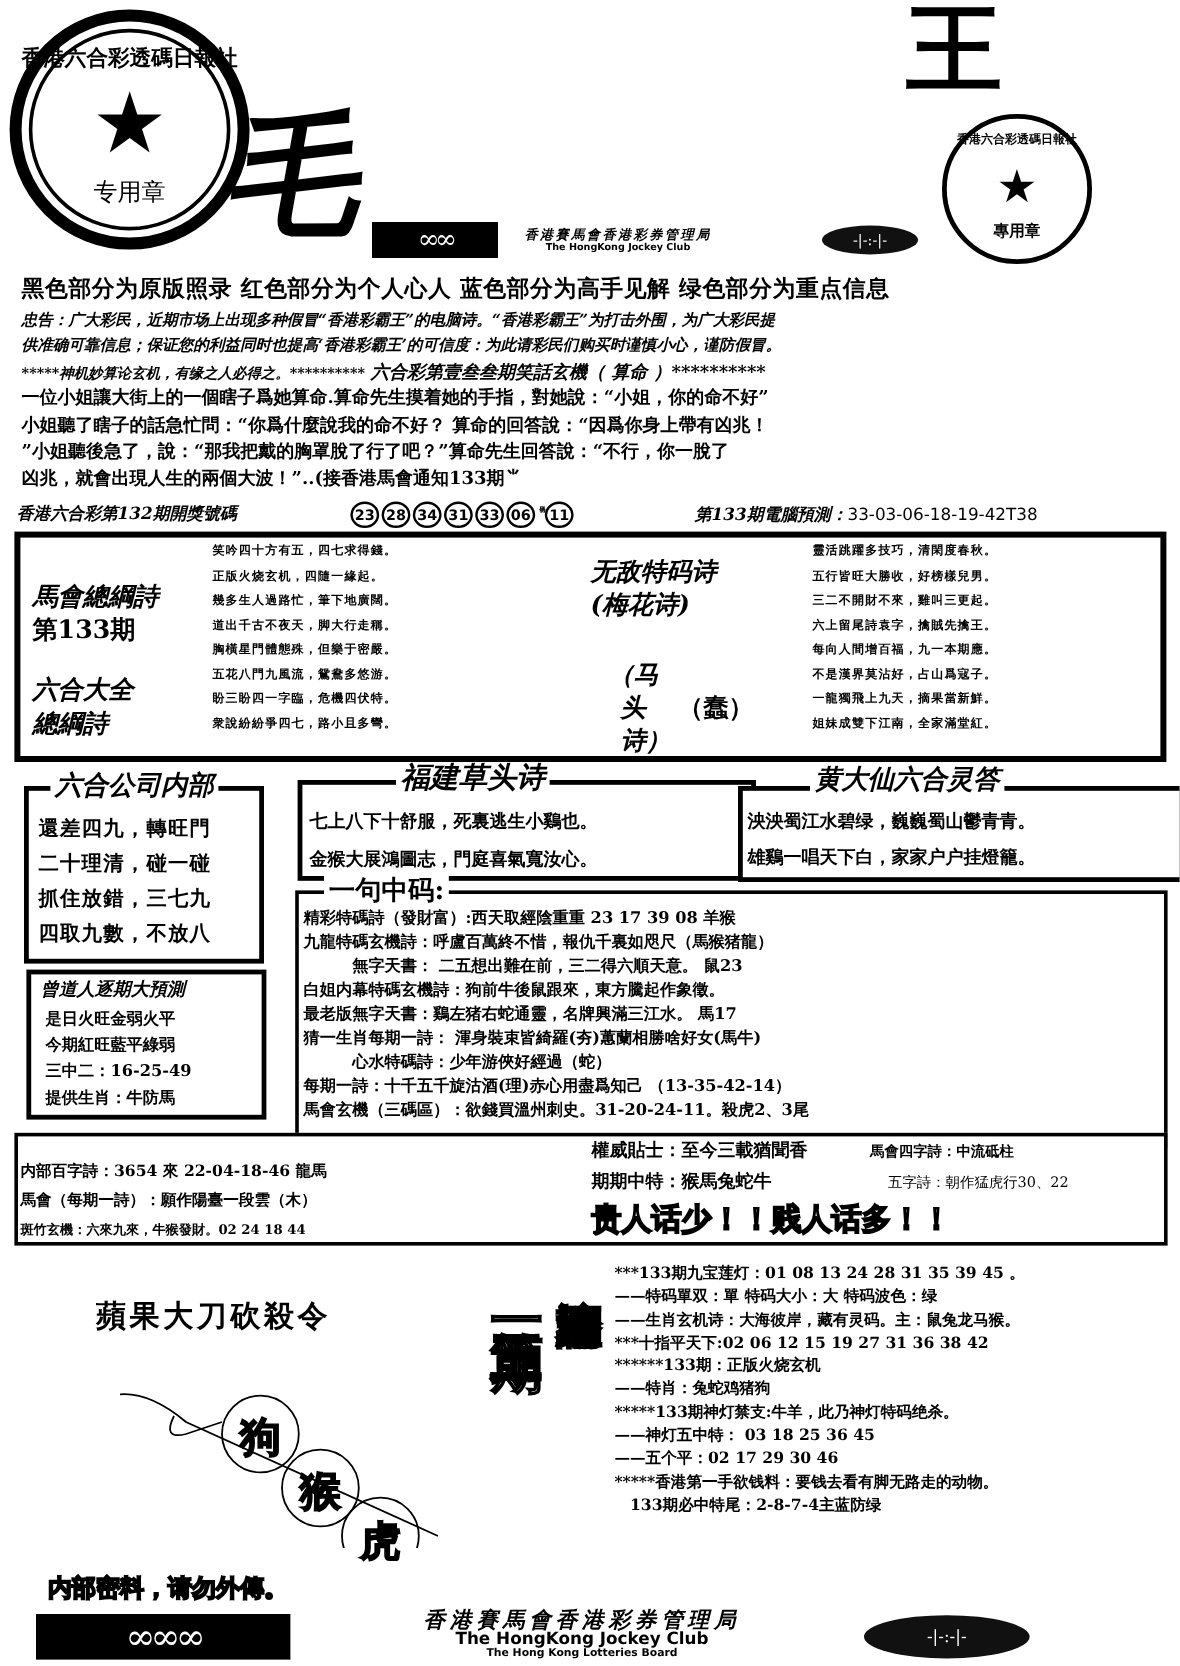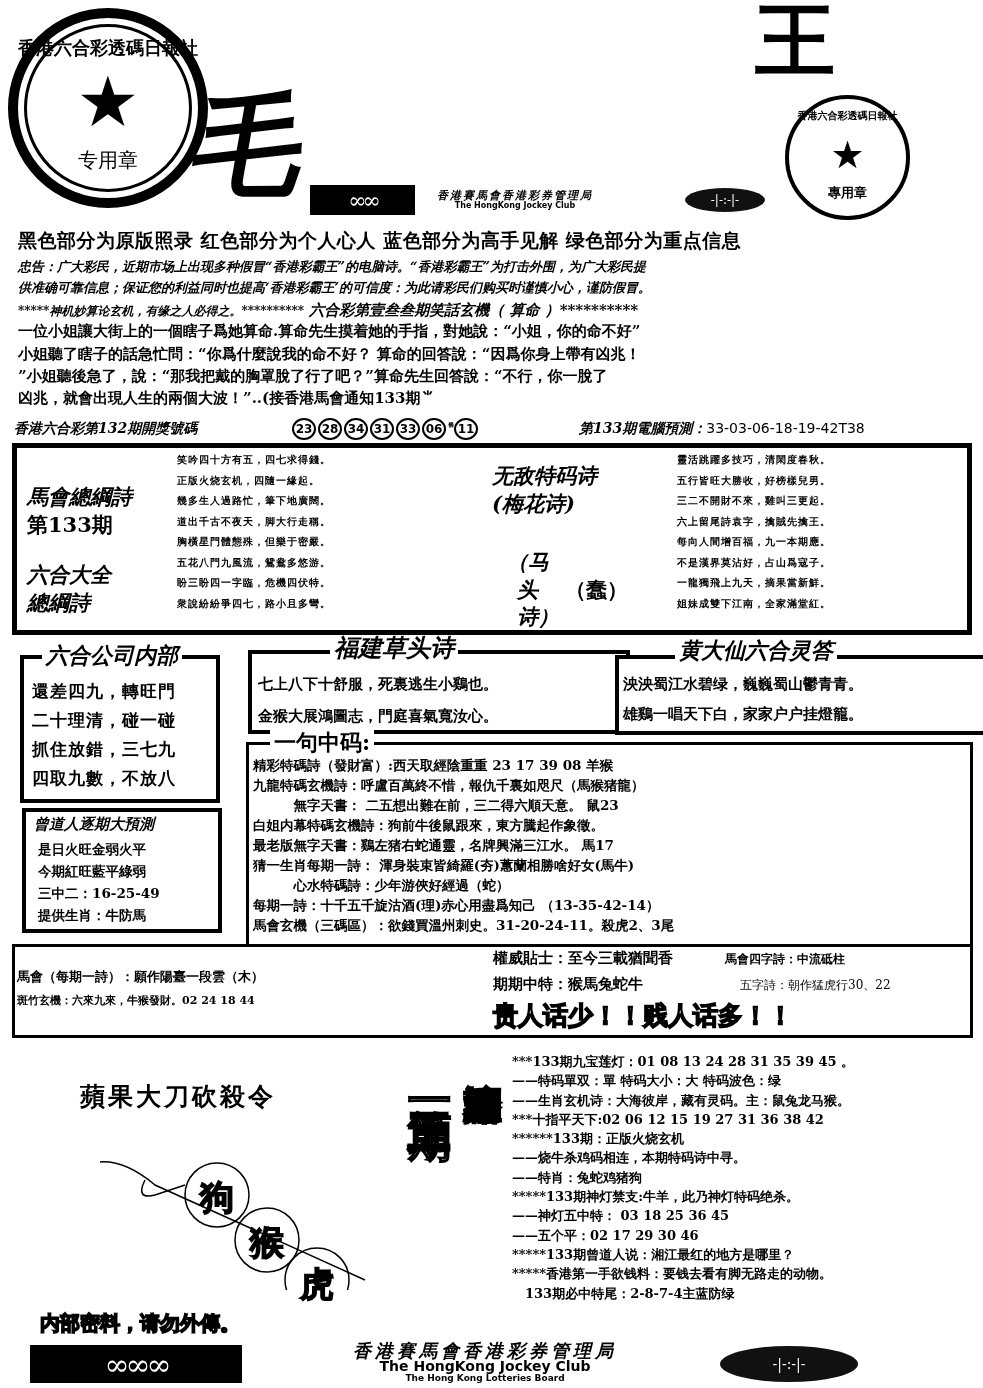--- a/index.html
+++ b/index.html
@@ -171,20 +171,21 @@
   <div class="abs" style="left:12px;top:26px;">
     <div class="line" style="font-size:13.5px;line-height:22px;">是日火旺金弱火平</div>
     <div class="line" style="font-size:13.5px;line-height:22px;">今期紅旺藍平綠弱</div>
     <div class="line" style="font-size:13.5px;line-height:22px;">三中二：16-25-49</div>
     <div class="line" style="font-size:13.5px;line-height:22px;">提供生肖：牛防馬</div>
   </div>
 </div>
 
 <div class="boxed" style="left:12px;top:944px;width:961px;height:94px;border-width:3px;">
   <div class="abs" style="left:2px;top:18px;">
+    <div class="line" style="font-size:13px;line-height:24px;">内部百字詩：3654 來 22-04-18-46  龍馬</div>
     <div class="line" style="font-size:13px;line-height:24px;">馬會（每期一詩）：願作陽臺一段雲（木）</div>
     <div class="line" style="font-size:11px;line-height:24px;">斑竹玄機：六來九來，牛猴發財。02 24 18 44</div>
   </div>
   <div class="abs" style="left:478px;top:2px;font-size:15px;font-weight:bold;white-space:nowrap;">權威貼士：至今三載猶聞香</div>
   <div class="abs" style="left:710px;top:4px;font-size:12px;font-weight:bold;white-space:nowrap;">馬會四字詩：中流砥柱</div>
   <div class="abs" style="left:478px;top:28px;font-size:15px;font-weight:bold;white-space:nowrap;">期期中特：猴馬兔蛇牛</div>
   <div class="abs" style="left:725px;top:30px;font-size:12px;font-weight:normal;white-space:nowrap;">五字詩：朝作猛虎行30、22</div>
   <div class="abs outline" style="left:478px;top:52px;font-size:25px;white-space:nowrap;">贵人话少！！贱人话多！！</div>
 </div>
 
@@ -203,26 +204,24 @@
 
 <div class="vert outline" style="left:405px;top:1075px;font-size:44px;line-height:50px;letter-spacing:2px;">第一三三期</div>
 <div class="vert outline" style="left:462px;top:1058px;font-size:38px;line-height:42px;letter-spacing:-2px;">網路論壇</div>
 
 <div class="abs right-list" style="left:512px;top:1052px;">
   <div class="line">***133期九宝莲灯：01 08 13 24 28 31 35 39 45  。</div>
   <div class="line">——特码單双：單 特码大小：大 特码波色：绿</div>
   <div class="line">——生肖玄机诗：大海彼岸，藏有灵码。主：鼠兔龙马猴。</div>
   <div class="line">***十指平天下:02 06 12 15 19 27 31 36 38 42</div>
   <div class="line">******133期：正版火烧玄机</div>
-  <div class="line">——烧牛杀鸡码相连，本期特码诗中寻。</div>
   <div class="line">——特肖：兔蛇鸡猪狗</div>
   <div class="line">*****133期神灯禁支:牛羊，此乃神灯特码绝杀。</div>
   <div class="line">——神灯五中特： 03 18 25 36 45</div>
   <div class="line">——五个平：02 17 29 30 46</div>
-  <div class="line">*****133期曾道人说：湘江最红的地方是哪里？</div>
   <div class="line">*****香港第一手欲钱料：要钱去看有脚无路走的动物。</div>
   <div class="line">　133期必中特尾：2-8-7-4主蓝防绿</div>
 </div>
 
 <div class="logo-box" style="left:30px;top:1345px;width:212px;height:38px;font-size:30px;">∞∞∞</div>
 <div class="jc-text" style="left:270px;top:1342px;width:430px;">
   <div class="jc-cn" style="font-size:18px;letter-spacing:4px;">香港賽馬會香港彩券管理局</div>
   <div class="jc-en" style="font-size:14px;margin-top:-2px;">The HongKong Jockey Club</div>
   <div class="jc-en" style="font-size:9px;text-align:center;">The Hong Kong Lotteries Board</div>
 </div>

